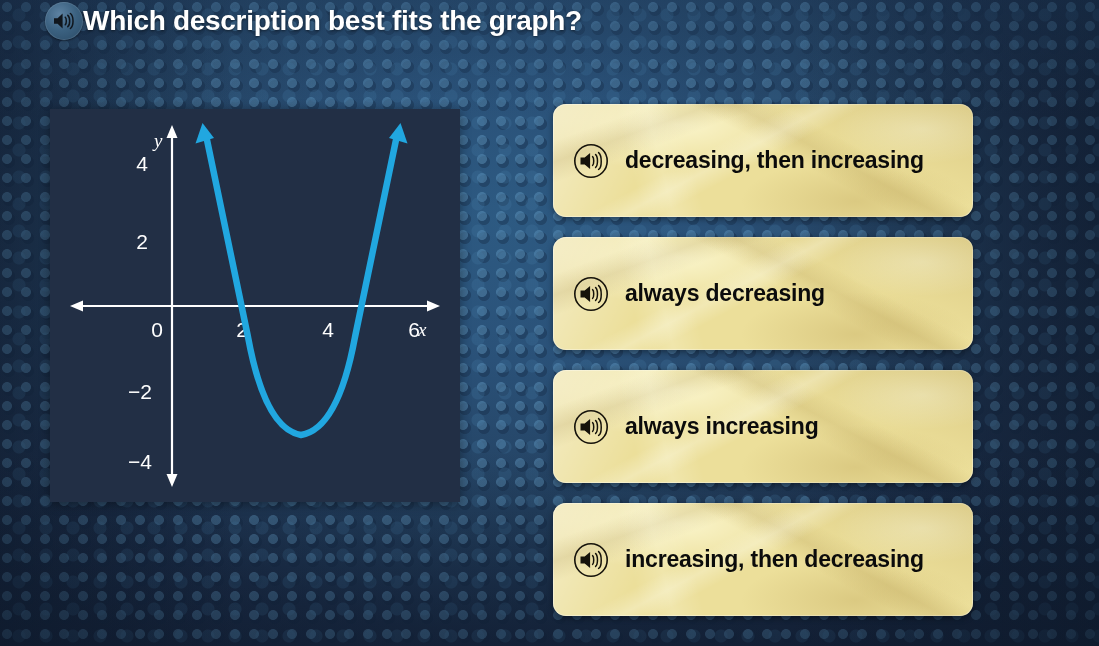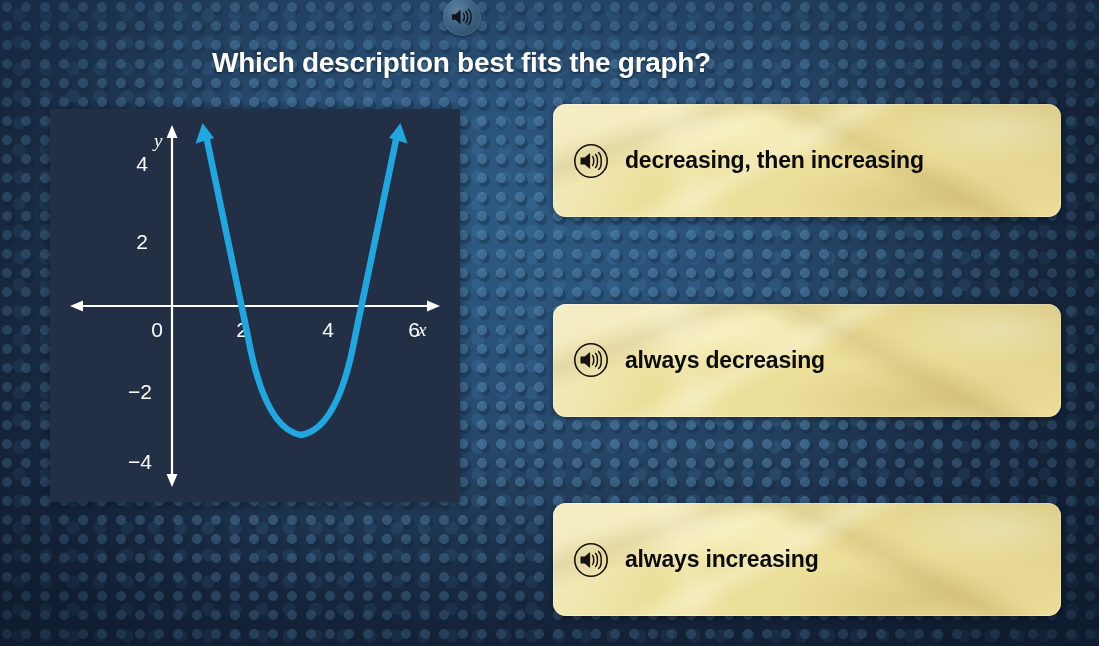--- a/index.html
+++ b/index.html
@@ -36,23 +36,22 @@
   #bg-vig {
     position:absolute; inset:0;
     background:
       linear-gradient(180deg, rgba(30,60,92,0.30) 0%, rgba(0,0,0,0) 18%, rgba(0,0,0,0) 70%, rgba(10,20,36,0.45) 100%),
       linear-gradient(90deg, rgba(12,24,40,0.42) 0%, rgba(0,0,0,0) 22%, rgba(0,0,0,0) 72%, rgba(12,24,40,0.50) 100%);
   }
 
   
   #header {
     position:absolute; left:0; top:0; width:878px; height:44px;
-    display:flex; align-items:center; gap:14px; padding-left:45px;
+    display:flex; align-items:center; padding-left:45px;
     z-index:10;
-    flex-direction:column;
   }
   .hdr-speaker {
     width:38px; height:38px; flex:0 0 38px;
     border-radius:50%;
     background:radial-gradient(circle at 38% 32%, #5b7f9e 0%, #3f6party 1%, #39607f 45%, #2b4c67 100%);
     background:radial-gradient(circle at 38% 32%, #5d82a2 0%, #3b6180 48%, #2a4a65 100%);
     box-shadow:inset 0 0 0 1px rgba(255,255,255,0.10), 0 1px 2px rgba(0,0,0,0.45);
     display:flex; align-items:center; justify-content:center;
     margin-top:-2px;
   }
@@ -76,21 +75,21 @@
   #graph-panel svg { display:block; }
 
   
   #answers {
     position:absolute; left:553px; top:104px; width:420px; height:512px;
     display:flex; flex-direction:column; justify-content:space-between;
     z-index:5;
   }
   .answer-card {
     position:relative;
-    width:508px; height:113px;
+    width:420px; height:113px;
     border-radius:13px;
     background-color:#ecdf9a;
     box-shadow:0 2px 6px rgba(0,0,0,0.40), inset 0 0 0 1px rgba(255,255,255,0.35);
     overflow:hidden;
     display:flex; align-items:center;
     padding-left:20px;
     cursor:pointer;
   }
   
   .answer-card::before {
@@ -224,14 +223,26 @@
         <circle cx="18" cy="18" r="16.2" fill="none" stroke="#15120a" stroke-width="1.6"></circle>
         <path d="M7.5 14.6h4.2l5.4-4.6v16l-5.4-4.6H7.5z" fill="#15120a"></path>
         <path d="M19.6 13.6c1.5 1.2 1.5 7.6 0 8.8" stroke="#15120a" stroke-width="1.5" fill="none" stroke-linecap="round"></path>
         <path d="M22.6 11.6c2.5 2.1 2.5 10.7 0 12.8" stroke="#15120a" stroke-width="1.5" fill="none" stroke-linecap="round"></path>
         <path d="M25.6 9.6c3.5 2.9 3.5 14.9 0 16.8" stroke="#15120a" stroke-width="1.5" fill="none" stroke-linecap="round"></path>
       </svg>
     </span>
     <span class="answer-label">always increasing</span>
   </div>
 
+  <div class="answer-card">
+    <span class="card-speaker">
+      <svg width="36" height="36" viewBox="0 0 36 36" aria-hidden="true">
+        <circle cx="18" cy="18" r="16.2" fill="none" stroke="#15120a" stroke-width="1.6"></circle>
+        <path d="M7.5 14.6h4.2l5.4-4.6v16l-5.4-4.6H7.5z" fill="#15120a"></path>
+        <path d="M19.6 13.6c1.5 1.2 1.5 7.6 0 8.8" stroke="#15120a" stroke-width="1.5" fill="none" stroke-linecap="round"></path>
+        <path d="M22.6 11.6c2.5 2.1 2.5 10.7 0 12.8" stroke="#15120a" stroke-width="1.5" fill="none" stroke-linecap="round"></path>
+        <path d="M25.6 9.6c3.5 2.9 3.5 14.9 0 16.8" stroke="#15120a" stroke-width="1.5" fill="none" stroke-linecap="round"></path>
+      </svg>
+    </span>
+    <span class="answer-label">increasing, then decreasing</span>
+  </div>
 
 </div>
 
 </body></html>

